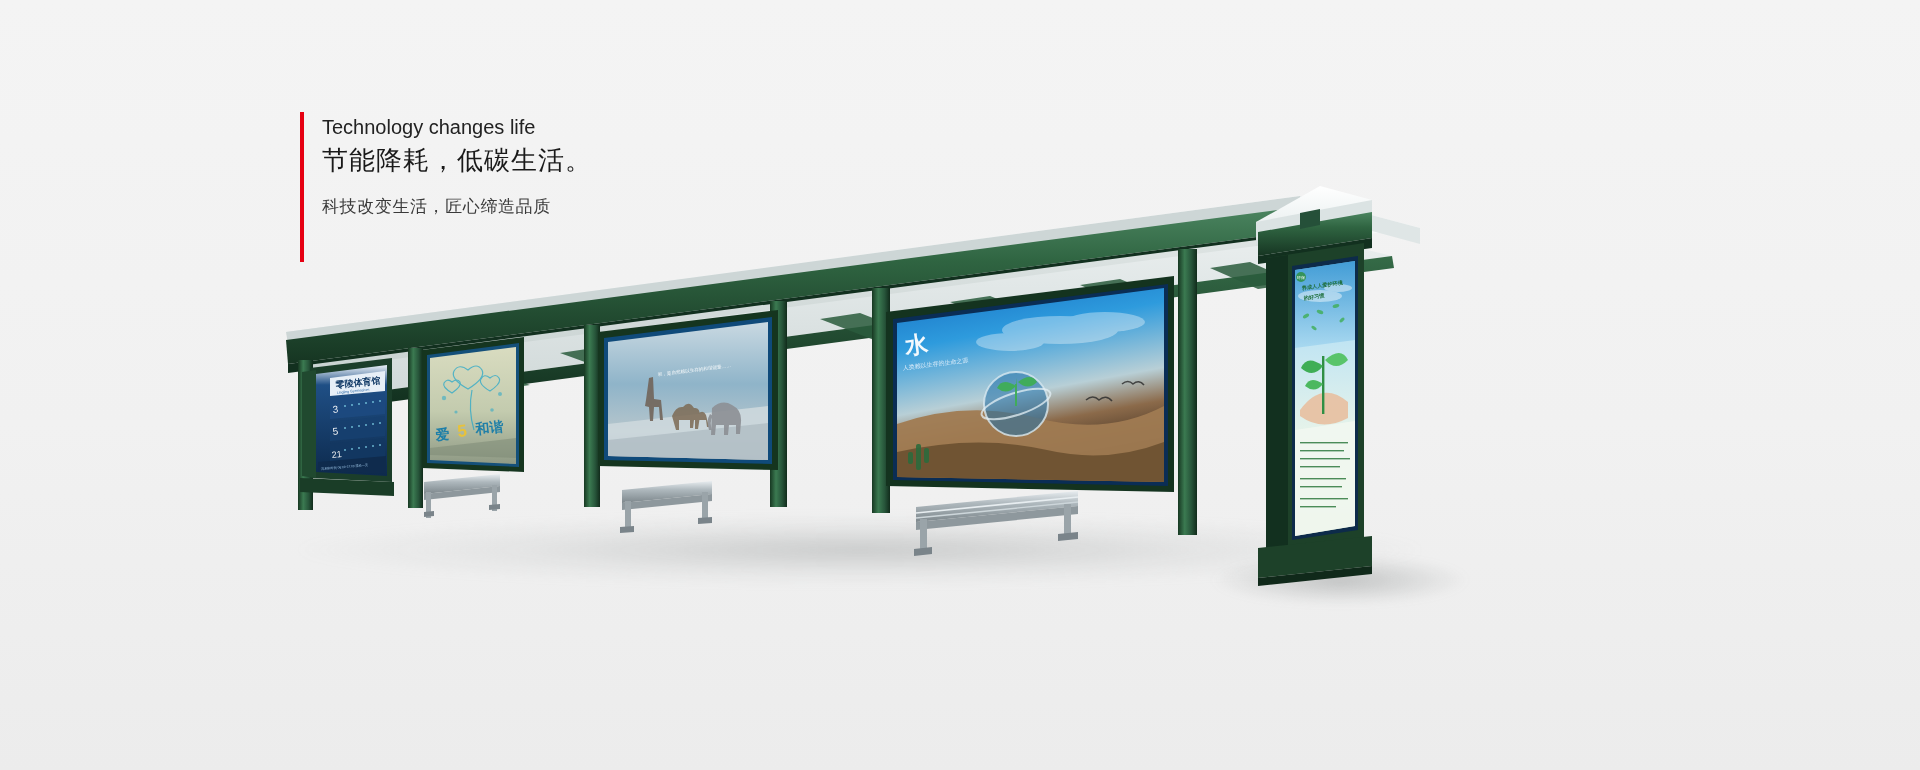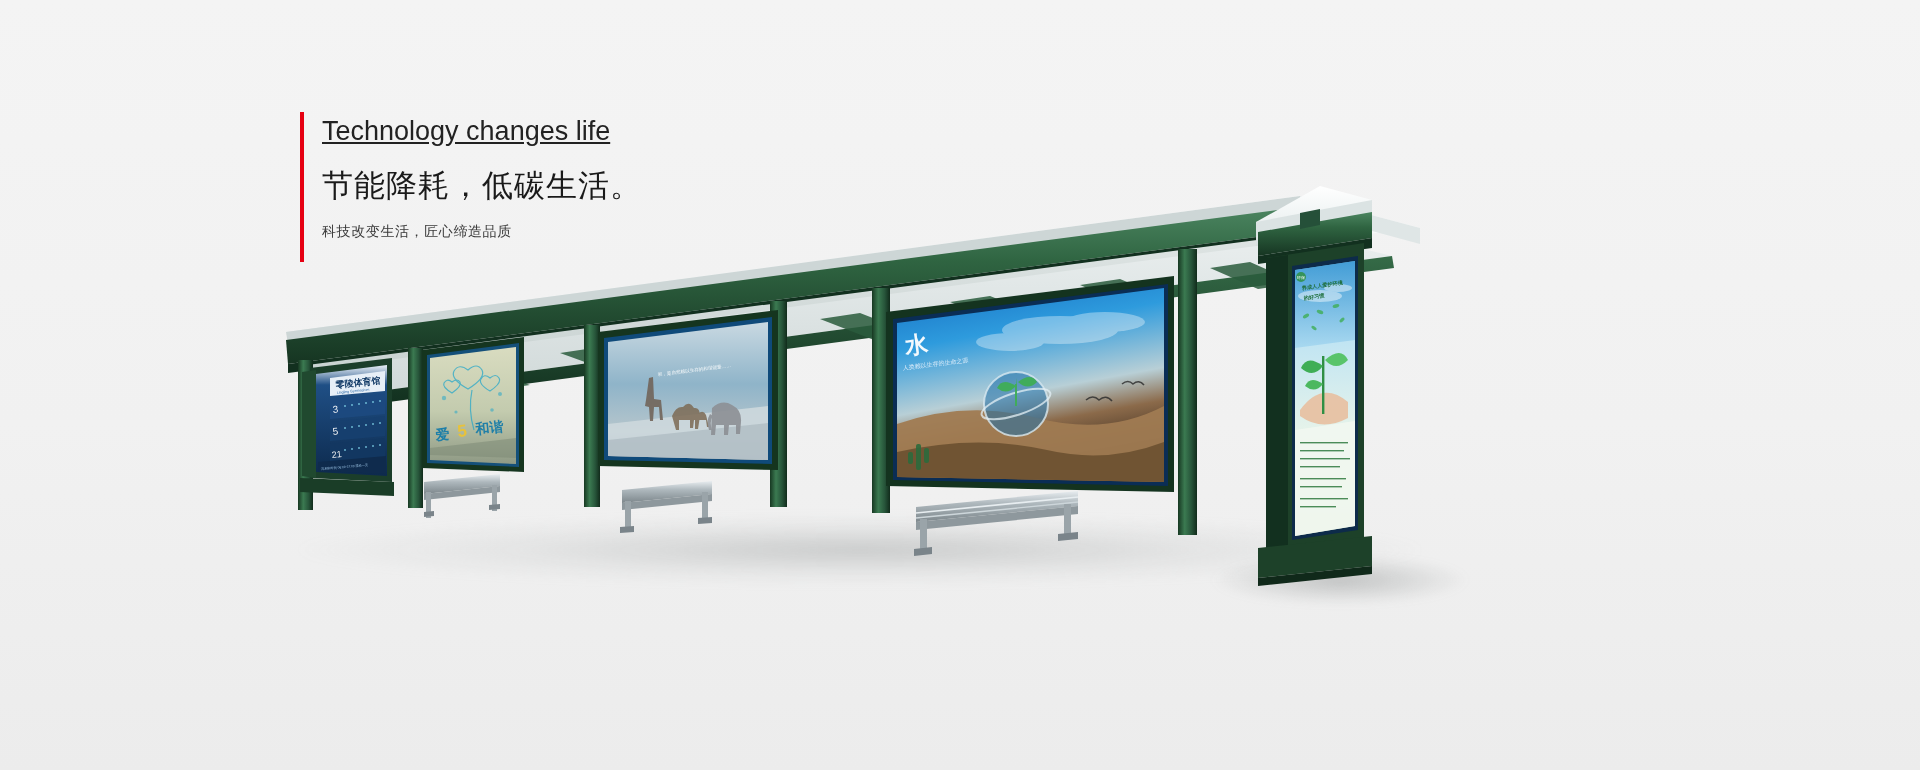--- a/index.html
+++ b/index.html
@@ -11,23 +11,23 @@
   }
   .stage{position:absolute;inset:0;
     background:linear-gradient(180deg,#f4f4f4 0%,#f1f1f1 55%,#ececec 100%);}
 
   
   .headline{position:absolute;left:300px;top:112px;width:520px;}
   .redbar{position:absolute;left:0;top:0;width:4px;height:150px;background:#e60012;}
   .htext{margin-left:22px;}
   .h1{font-size:29px;font-weight:bold;color:#1a1a1a;letter-spacing:.2px;line-height:1.05;white-space:nowrap;}
   .h1 .accent{color:#e60012;font-weight:bold;}
-  .h2{font-size:27px;color:#222;line-height:1.25;margin-top:3px;white-space:nowrap;font-weight:400;text-decoration:underline;}
-  .h3{font-size:31px;color:#1a1a1a;line-height:1.3;margin-top:17px;white-space:nowrap;letter-spacing:1px;}
-  .h4{font-size:14px;color:#3a3a3a;margin-top:17px;white-space:nowrap;letter-spacing:.6px;}
+  .h2{font-size:20px;color:#222;line-height:1.25;margin-top:3px;white-space:nowrap;font-weight:400;}
+  .h3{font-size:26px;color:#1a1a1a;line-height:1.3;margin-top:4px;white-space:nowrap;letter-spacing:1px;}
+  .h4{font-size:17px;color:#3a3a3a;margin-top:17px;white-space:nowrap;letter-spacing:.6px;}
 
   
   .shelter{position:absolute;left:0;top:0;width:1920px;height:770px;}
   svg.scene{position:absolute;left:0;top:0;}
   .shadow{position:absolute;left:300px;top:515px;width:1120px;height:70px;
     background:radial-gradient(ellipse at 50% 50%, rgba(120,125,125,.30) 0%, rgba(160,165,165,.12) 45%, rgba(255,255,255,0) 72%);
     filter:blur(5px);}
   .shadow2{position:absolute;left:1210px;top:555px;width:260px;height:50px;
     background:radial-gradient(ellipse at 50% 50%, rgba(110,115,115,.35) 0%, rgba(255,255,255,0) 70%);
     filter:blur(4px);}

